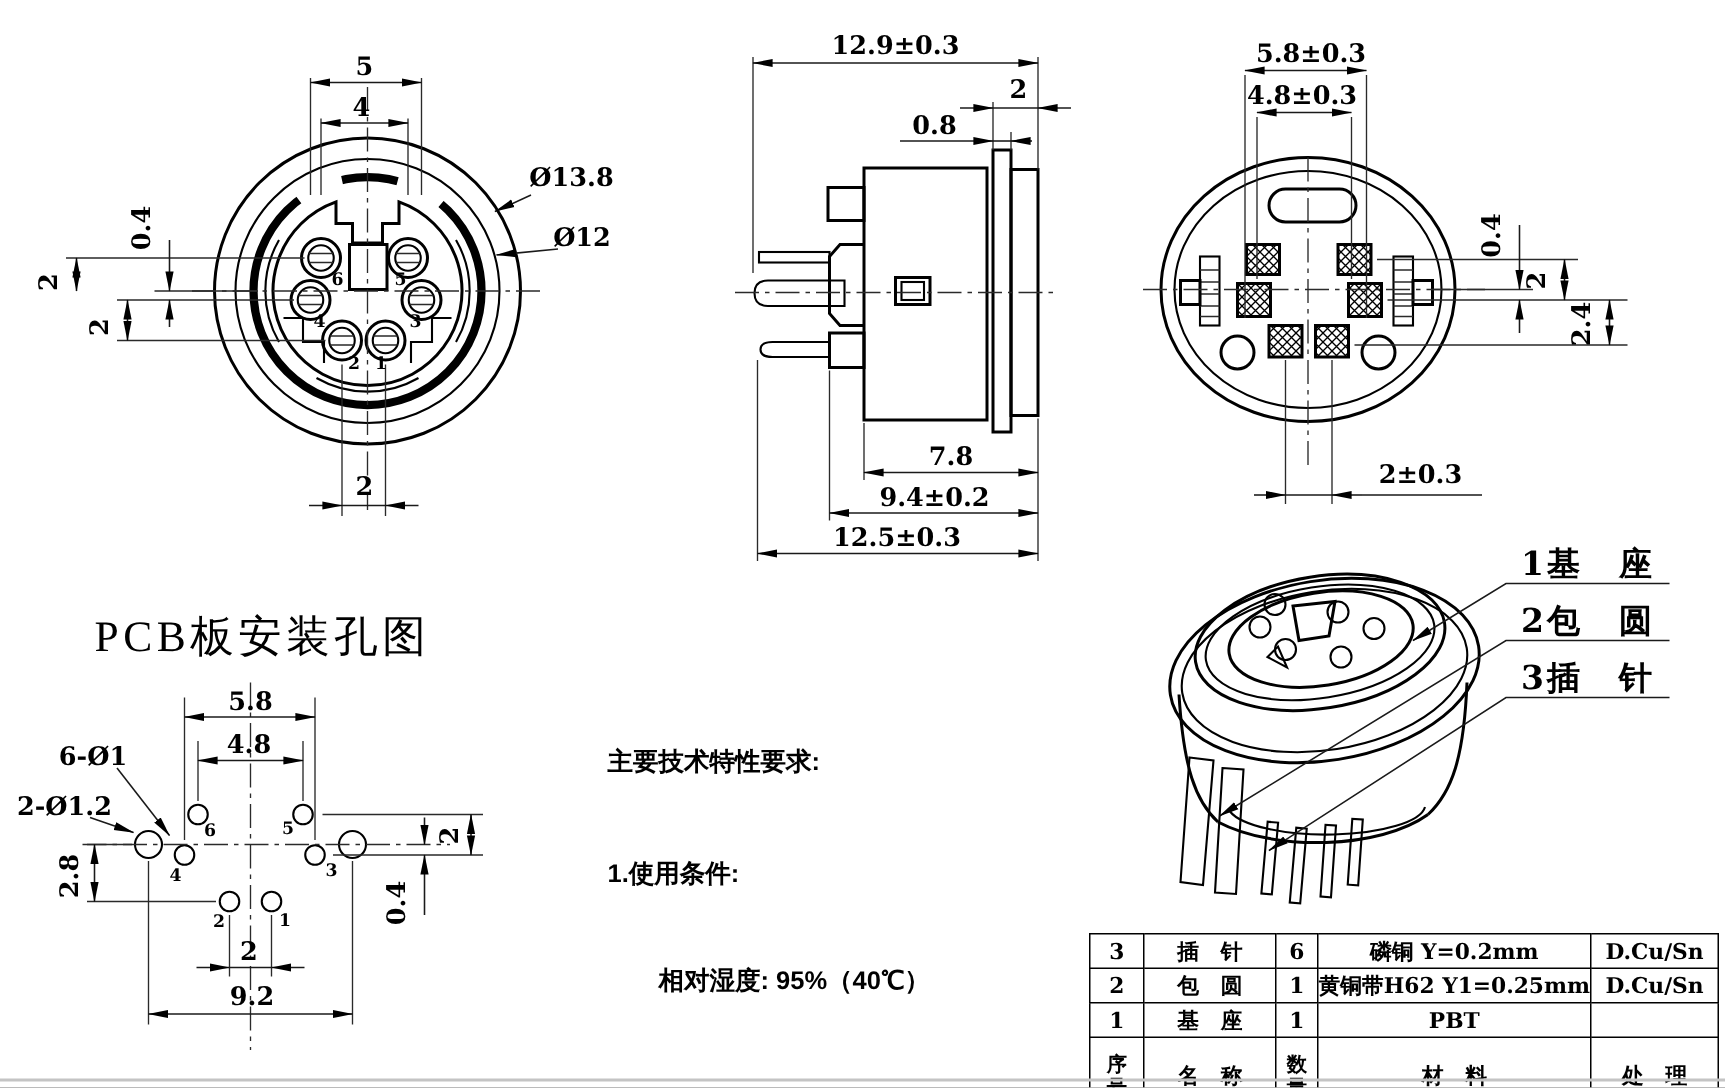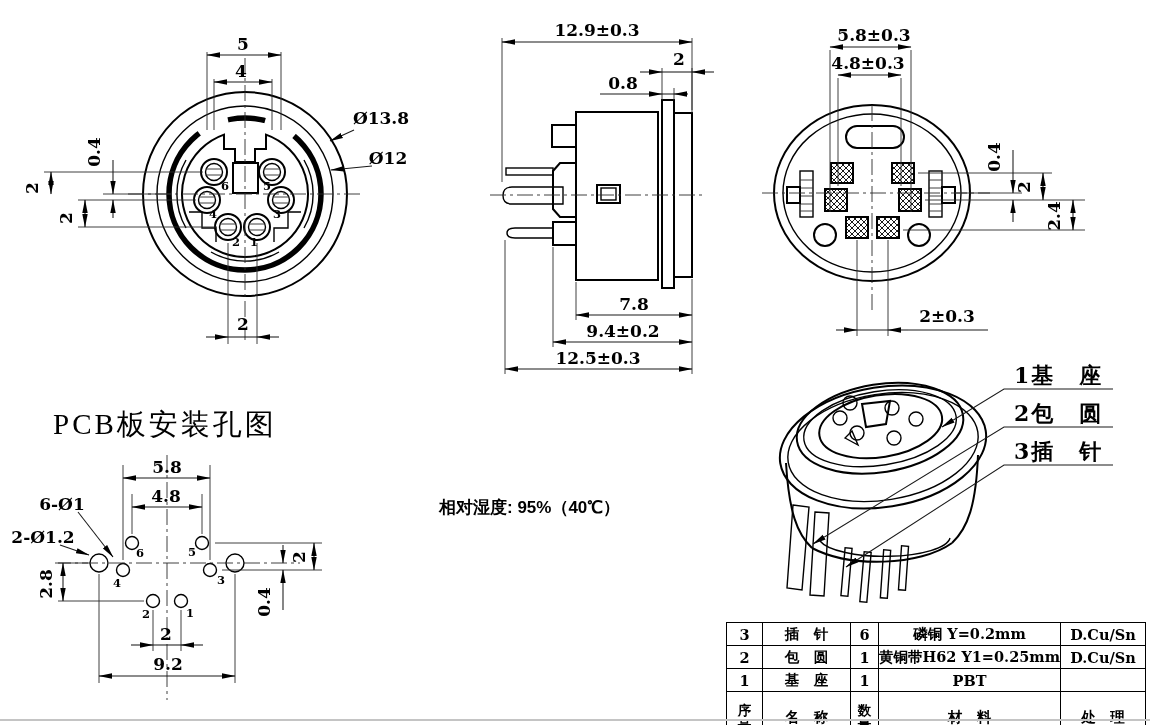--- a/index.html
+++ b/index.html
@@ -12,21 +12,21 @@
   .thick{stroke:#000;stroke-width:5.5;fill:none;}
   .gap{stroke:#fff;stroke-width:8;fill:none;}
   .dim{stroke:#1a1a1a;stroke-width:1.05;fill:none;}
   .ext{stroke:#2a2a2a;stroke-width:0.9;fill:none;}
   .cl{stroke:#2a2a2a;stroke-width:0.9;fill:none;stroke-dasharray:16 4 3 4;}
   .hatchsq{fill:url(#xh);stroke:#000;stroke-width:2;}
   
   .dimtxt{font-family:"DejaVu Serif","Liberation Serif",serif;font-weight:bold;font-size:17px;fill:#000;}
   .pintxt{font-family:"DejaVu Serif","Liberation Serif",serif;font-weight:bold;font-size:11.5px;fill:#000;}
   .asmtxt{font-family:"DejaVu Serif","Liberation Serif",serif;font-weight:600;font-size:22px;fill:#000;letter-spacing:2px;}
-  .pcb-title{position:absolute;left:53px;top:405px;font-size:29px;letter-spacing:3px;
+  .pcb-title{position:absolute;left:63px;top:405px;font-size:29px;letter-spacing:3px;
              font-family:"Liberation Serif",serif;white-space:pre;}
   .specs{position:absolute;left:405px;top:448px;font-size:17px;font-weight:bold;
          line-height:23.8px;white-space:pre;font-family:"Liberation Sans",sans-serif;}
   .specs .sline{height:23.8px;}
   .specs .sline:first-child{margin-bottom:4px;}
   
   .ptable{position:absolute;left:726px;top:622px;width:419px;border-collapse:collapse;
           table-layout:fixed;font-family:"DejaVu Serif","Liberation Serif",serif;font-weight:bold;}
   .ptable td{border:1.6px solid #000;text-align:center;vertical-align:middle;
              padding:0;font-size:14.5px;overflow:hidden;white-space:nowrap;}
@@ -299,20 +299,22 @@
     <path class="dim" d="M 1113,465 L 1004,465 L 846,567" marker-end="url(#ar)"></path>
     <text class="asmtxt" x="1014" y="383">1基　座</text>
     <text class="asmtxt" x="1014" y="421">2包　圆</text>
     <text class="asmtxt" x="1014" y="459">3插　针</text>
   </g>
 </svg>
 
 <div class="pcb-title">PCB板安装孔图</div>
 
 <div class="specs">
+  <div class="sline">主要技术特性要求:</div>
+  <div class="sline">1.使用条件:</div>
   <div class="sline">　　相对湿度: 95%（40℃）</div>
   
   
   
   
   
   
 </div>
 
 <table class="ptable">

